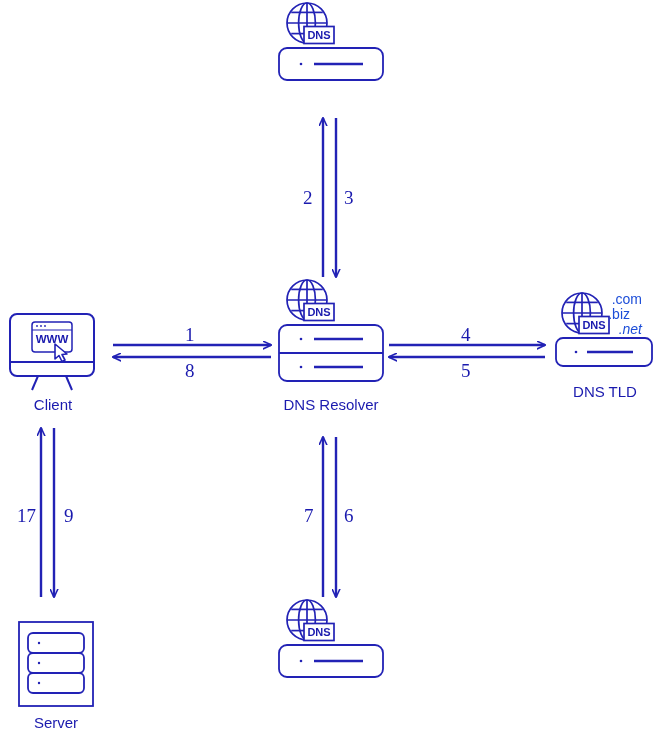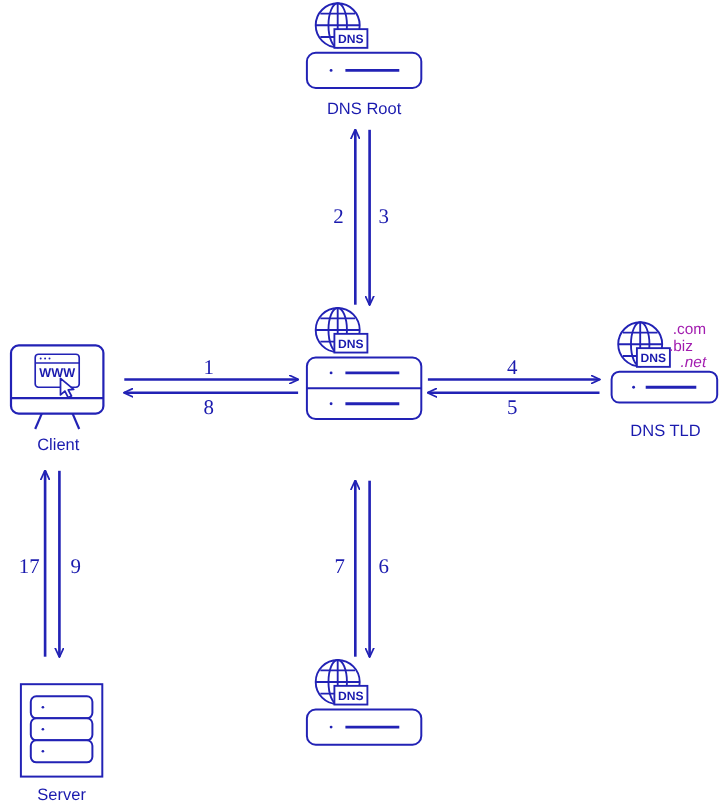--- a/index.html
+++ b/index.html
@@ -32,21 +32,21 @@
   .step-num {
     position: absolute;
     color: #1a1aae;
     font-family: "Liberation Serif", serif;
     font-size: 19px;
     line-height: 19px;
     white-space: nowrap;
   }
   .tld-text {
     position: absolute;
-    color: #a21caf;
+    color: #1d4ed8;
     font-family: "Liberation Sans", sans-serif;
     font-size: 14px;
     line-height: 15.5px;
     text-align: right;
     white-space: nowrap;
   }
   svg { display: block; overflow: visible; }
 </style>
 </head>
 <body>
@@ -108,21 +108,20 @@
         <rect x="28" y="26.5" width="30" height="17" fill="#ffffff" stroke="#2222b5" stroke-width="1.7"></rect>
         <text x="43" y="39.2" text-anchor="middle" font-family="Liberation Sans, sans-serif" font-size="11" font-weight="bold" fill="#1a1aae">DNS</text>
       </g>
       <g>
         <rect x="3" y="48" width="104" height="32" rx="8" ry="8" fill="#ffffff" stroke="#2222b5" stroke-width="1.8"></rect>
         <circle cx="25" cy="64" r="1.3" fill="#2222b5"></circle>
         <line x1="38" y1="64" x2="87" y2="64" stroke="#2222b5" stroke-width="2.6"></line>
       </g>
     </svg>
   </div>
-  <div class="node-caption" style="left:251px; top:91px; width:160px;">DNS Root</div>
 
   <div class="node" style="left:276px; top:277px;">
     <svg width="110" height="110" viewBox="0 0 110 110">
       <g stroke="#2222b5" fill="none" stroke-width="1.7">
         <circle cx="31" cy="23" r="20"></circle>
         <ellipse cx="31" cy="23" rx="8.4" ry="20"></ellipse>
         <line x1="11" y1="23" x2="51" y2="23"></line>
         <line x1="15.2" y1="12.4" x2="46.8" y2="12.4"></line>
         <line x1="15.2" y1="33.6" x2="46.8" y2="33.6"></line>
         <line x1="31" y1="3" x2="31" y2="43"></line>
@@ -134,20 +133,21 @@
       <g>
         <rect x="3" y="48" width="104" height="56" rx="8" ry="8" fill="#ffffff" stroke="#2222b5" stroke-width="1.8"></rect>
         <line x1="3" y1="76" x2="107" y2="76" stroke="#2222b5" stroke-width="1.8"></line>
         <circle cx="25" cy="62" r="1.3" fill="#2222b5"></circle>
         <line x1="38" y1="62" x2="87" y2="62" stroke="#2222b5" stroke-width="2.6"></line>
         <circle cx="25" cy="90" r="1.3" fill="#2222b5"></circle>
         <line x1="38" y1="90" x2="87" y2="90" stroke="#2222b5" stroke-width="2.6"></line>
       </g>
     </svg>
   </div>
+  <div class="node-caption" style="left:251px; top:396px; width:160px;">DNS Resolver</div>
 
   <div class="node" style="left:554px; top:290px;">
     <svg width="100" height="72" viewBox="0 0 100 72">
       <g stroke="#2222b5" fill="none" stroke-width="1.7">
         <circle cx="28" cy="23" r="20"></circle>
         <ellipse cx="28" cy="23" rx="8.4" ry="20"></ellipse>
         <line x1="8" y1="23" x2="48" y2="23"></line>
         <line x1="12.2" y1="12.4" x2="43.8" y2="12.4"></line>
         <line x1="12.2" y1="33.6" x2="43.8" y2="33.6"></line>
         <line x1="28" y1="3" x2="28" y2="43"></line>

